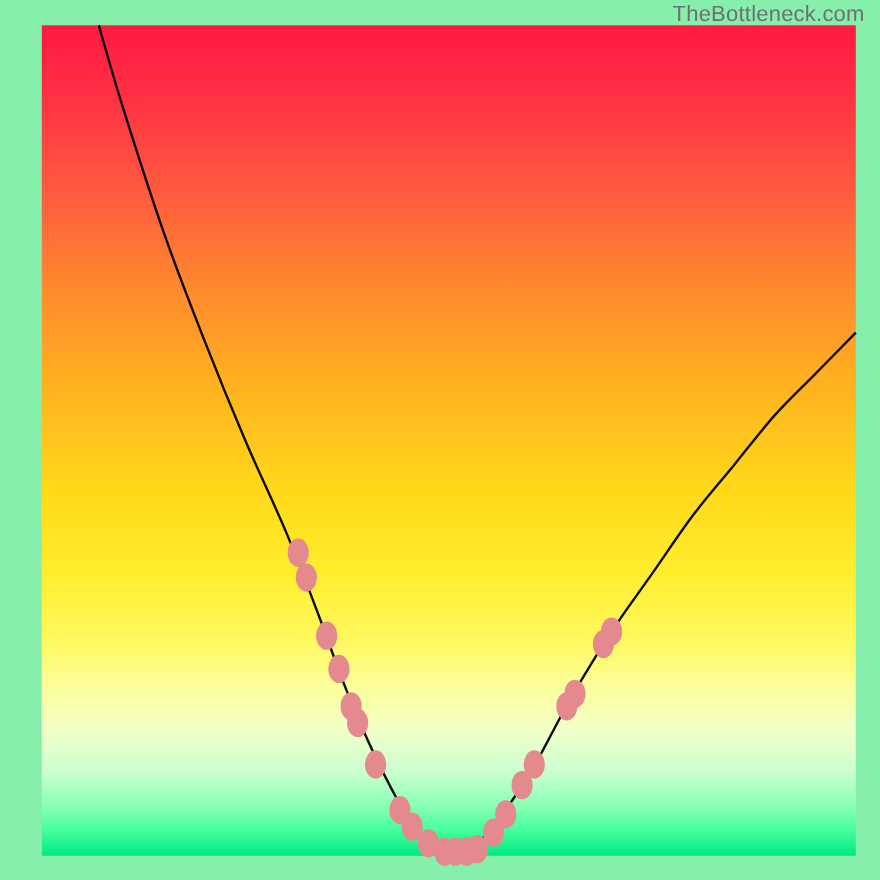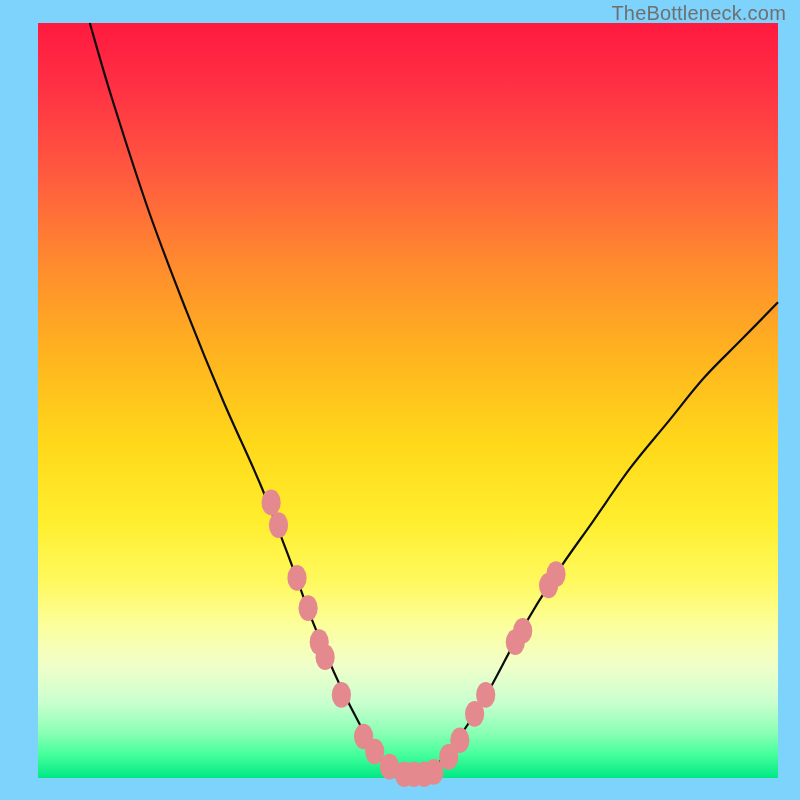--- a/index.html
+++ b/index.html
@@ -10,21 +10,21 @@
     overflow: hidden;
     background: #000;
     font-family: Arial, Helvetica, sans-serif;
   }
   .frame {
     position: absolute;
     left: 0;
     top: 0;
     width: 800px;
     height: 800px;
-    background: #7dd3fc;
+    background: #86efac;
   }
   .plot-area {
     position: absolute;
     left: 38px;
     top: 23px;
     width: 740px;
     height: 755px;
     background: linear-gradient(to bottom,
       #ff1a3f 0%,
       #ff2f44 8%,

